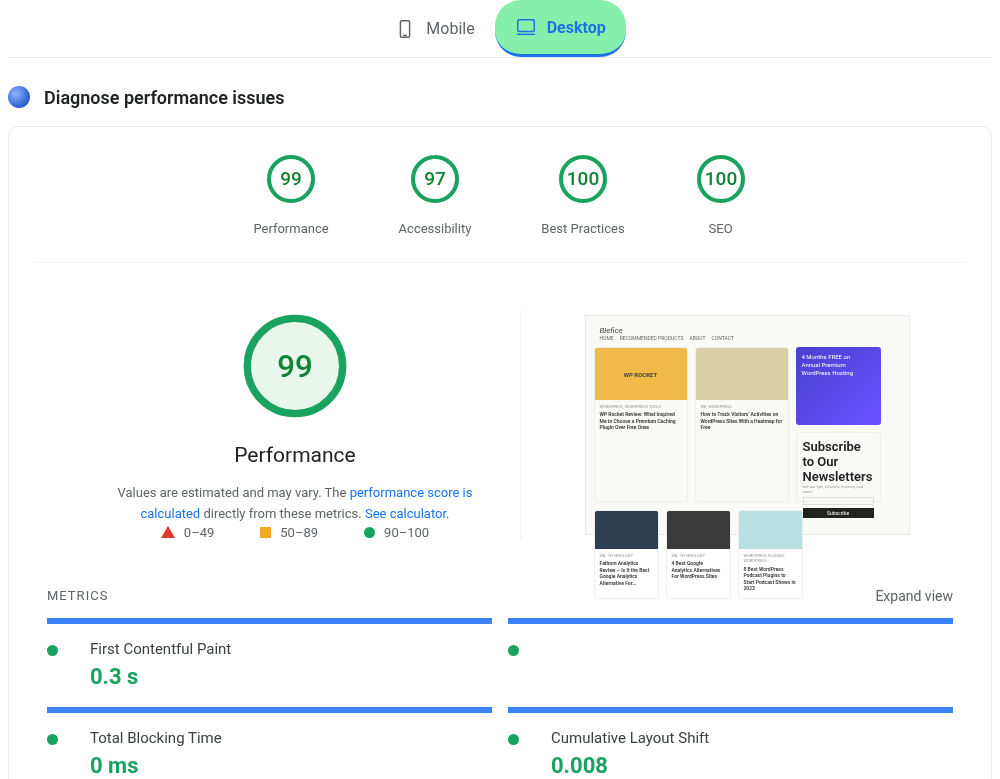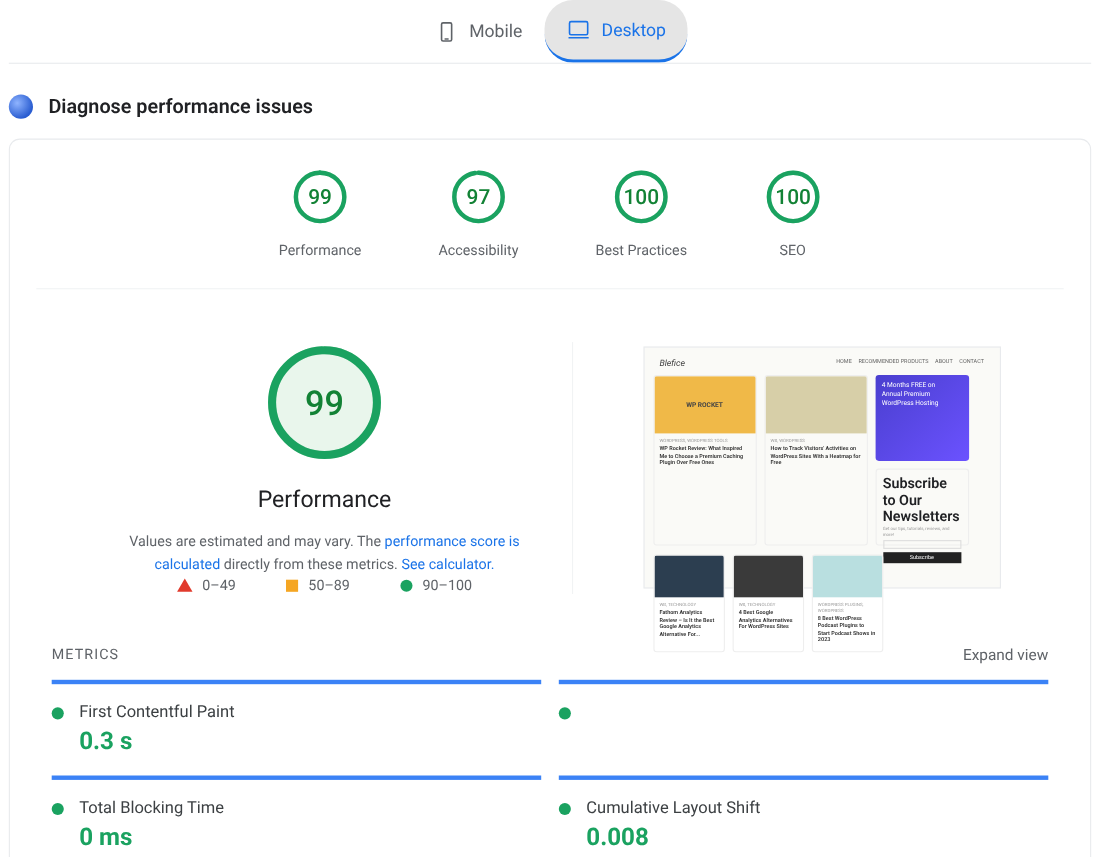--- a/index.html
+++ b/index.html
@@ -1,20 +1,20 @@
 <!DOCTYPE html>
 <html><head>
   <meta charset="utf-8">
   <style>
     * { box-sizing: border-box; margin: 0; padding: 0; }
     body { font-family: Roboto, Arial, sans-serif; background: #fff; color: #202124; width: 1000px; }
 
     .tab-row { display: flex; justify-content: center; border-bottom: 1px solid #e8eaed; margin: 0 8px; padding-bottom: 0; }
     .tab { display: flex; align-items: center; gap: 10px; padding: 16px 20px; font-size: 16px; cursor: pointer; color: #5f6368; }
-    .tab.active { background: #e5e5e5; color: #1a73e8; border-bottom: 3px solid #1a73e8; font-weight: 400; border-radius: 26px; }
+    .tab.active { background: #86efac; color: #1a73e8; border-bottom: 3px solid #1a73e8; font-weight: 700; border-radius: 26px; }
     .tab-icon-svg { width: 22px; height: 22px; flex-shrink: 0; }
 
     .section-header { display: flex; align-items: center; gap: 14px; padding: 28px 8px 18px; }
     .lh-logo { width: 22px; height: 22px; border-radius: 50%; background: radial-gradient(circle at 35% 35%, #8fb4ff 0%, #2a5dd1 70%); display:flex; align-items:center; justify-content:center; }
     .sect-title { font-size: 18px; font-weight: 600; color: #202124; }
 
     .card { border: 1px solid #e8eaed; border-radius: 10px; margin: 0 8px; padding: 26px 0 0; }
 
     .scores-row { display: flex; justify-content: center; gap: 70px; padding: 0 0 26px; border-bottom: 1px solid #f1f3f4; margin: 0 24px; }
     .score-col { text-align: center; }
@@ -31,21 +31,21 @@
     .desc a { color: #1a73e8; text-decoration: none; }
 
     .legend { display: flex; justify-content: center; gap: 46px; font-size: 13px; color: #5f6368; }
     .legend-item { display: flex; align-items: center; gap: 9px; }
     .tri { width: 0; height: 0; border-left: 7px solid transparent; border-right: 7px solid transparent; border-bottom: 12px solid #e13a2c; }
     .sq { width: 11px; height: 11px; background: #f5a623; }
     .circ { width: 11px; height: 11px; border-radius: 50%; background: #1aa260; }
 
     .thumb-wrap { flex: 0 0 340px; padding-left: 20px; }
     .thumb { width: 325px; height: 220px; border: 1px solid #e8eaed; background: #fafaf7; padding: 8px; font-size: 5px; }
-    .th-top { display:flex; justify-content: space-between; padding: 2px 6px 6px; }
+    .th-top { display:flex; justify-content: space-between; padding: 2px 6px 6px; flex-direction: column; }
     .th-brand { font-style: italic; font-size: 8px; color: #444; }
     .th-nav { display:flex; gap:6px; color:#666; }
     .th-row { display: flex; gap: 7px; margin-bottom: 8px; }
     .th-tile { border: 1px solid #eee; border-radius: 3px; overflow: hidden; }
     .th-t1 { width: 94px; }
     .th-img { height: 52px; }
     .th-txt { padding: 4px 5px; color:#333; line-height:1.3; }
     .th-badge { font-size:4px; color:#999; }
     .th-h { font-weight:600; margin:2px 0; }
     .th-side { width: 85px; display:flex; flex-direction:column; gap:7px; }
@@ -55,21 +55,21 @@
     .th-inp { border:1px solid #ddd; height:8px; margin:3px 0; }
     .th-btn { background:#222; color:#fff; text-align:center; padding:2px; font-size:5px; }
     .th-t2 { width:65px; }
     .th-img2 { height:38px; }
 
     .metrics-head { display: flex; justify-content: space-between; padding: 26px 38px 14px; align-items: center; }
     .metrics-lbl { font-size: 13px; letter-spacing: 1px; color: #5f6368; }
     .expand { font-size: 14px; color: #5f6368; cursor: pointer; }
 
     .metrics-grid { display: grid; grid-template-columns: 1fr 1fr; gap: 0 16px; padding: 0 38px 4px; }
-    .metric { border-top: 4px solid #3b82f6; padding: 16px 0 18px; display: flex; gap: 14px; align-items: flex-start; }
+    .metric { border-top: 6px solid #3b82f6; padding: 16px 0 18px; display: flex; gap: 32px; align-items: flex-start; }
     .dot { width: 11px; height: 11px; border-radius: 50%; background: #1aa260; margin-top: 5px; flex-shrink: 0; }
     .m-name { font-size: 15px; color: #3c4043; margin-bottom: 6px; }
     .m-val { font-size: 22px; color: #1aa260; font-weight: 700; }
   </style>
 </head>
 <body>
 
 <div class="tab-row">
   <div class="tab">
     <svg class="tab-icon-svg" viewBox="0 0 24 24" fill="none" stroke="#5f6368" stroke-width="1.6">

